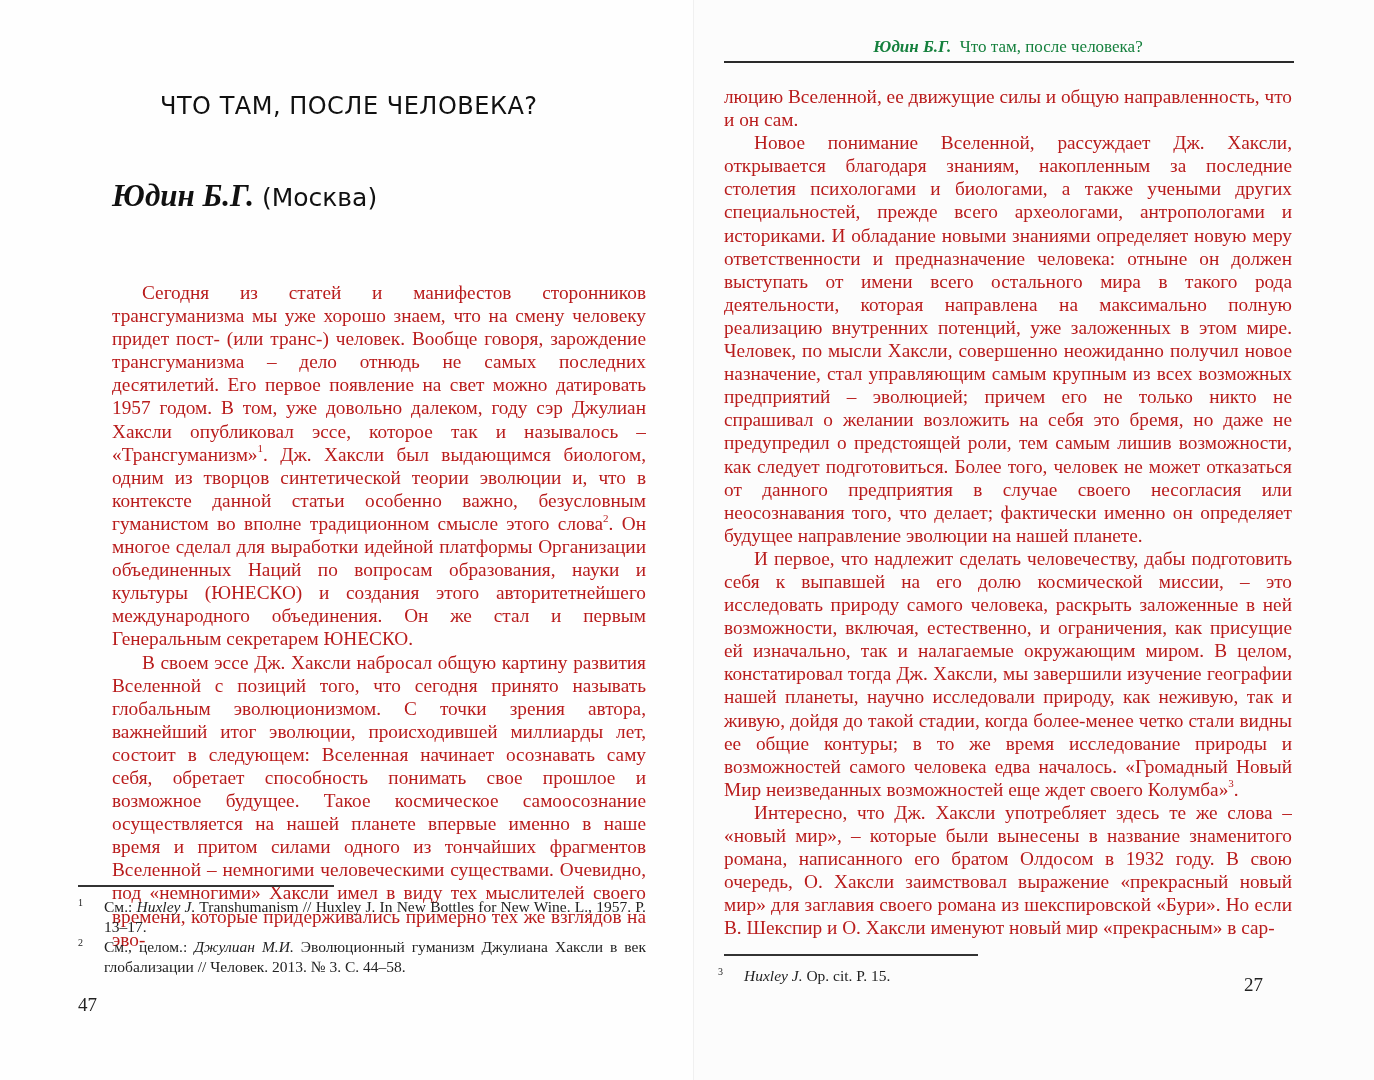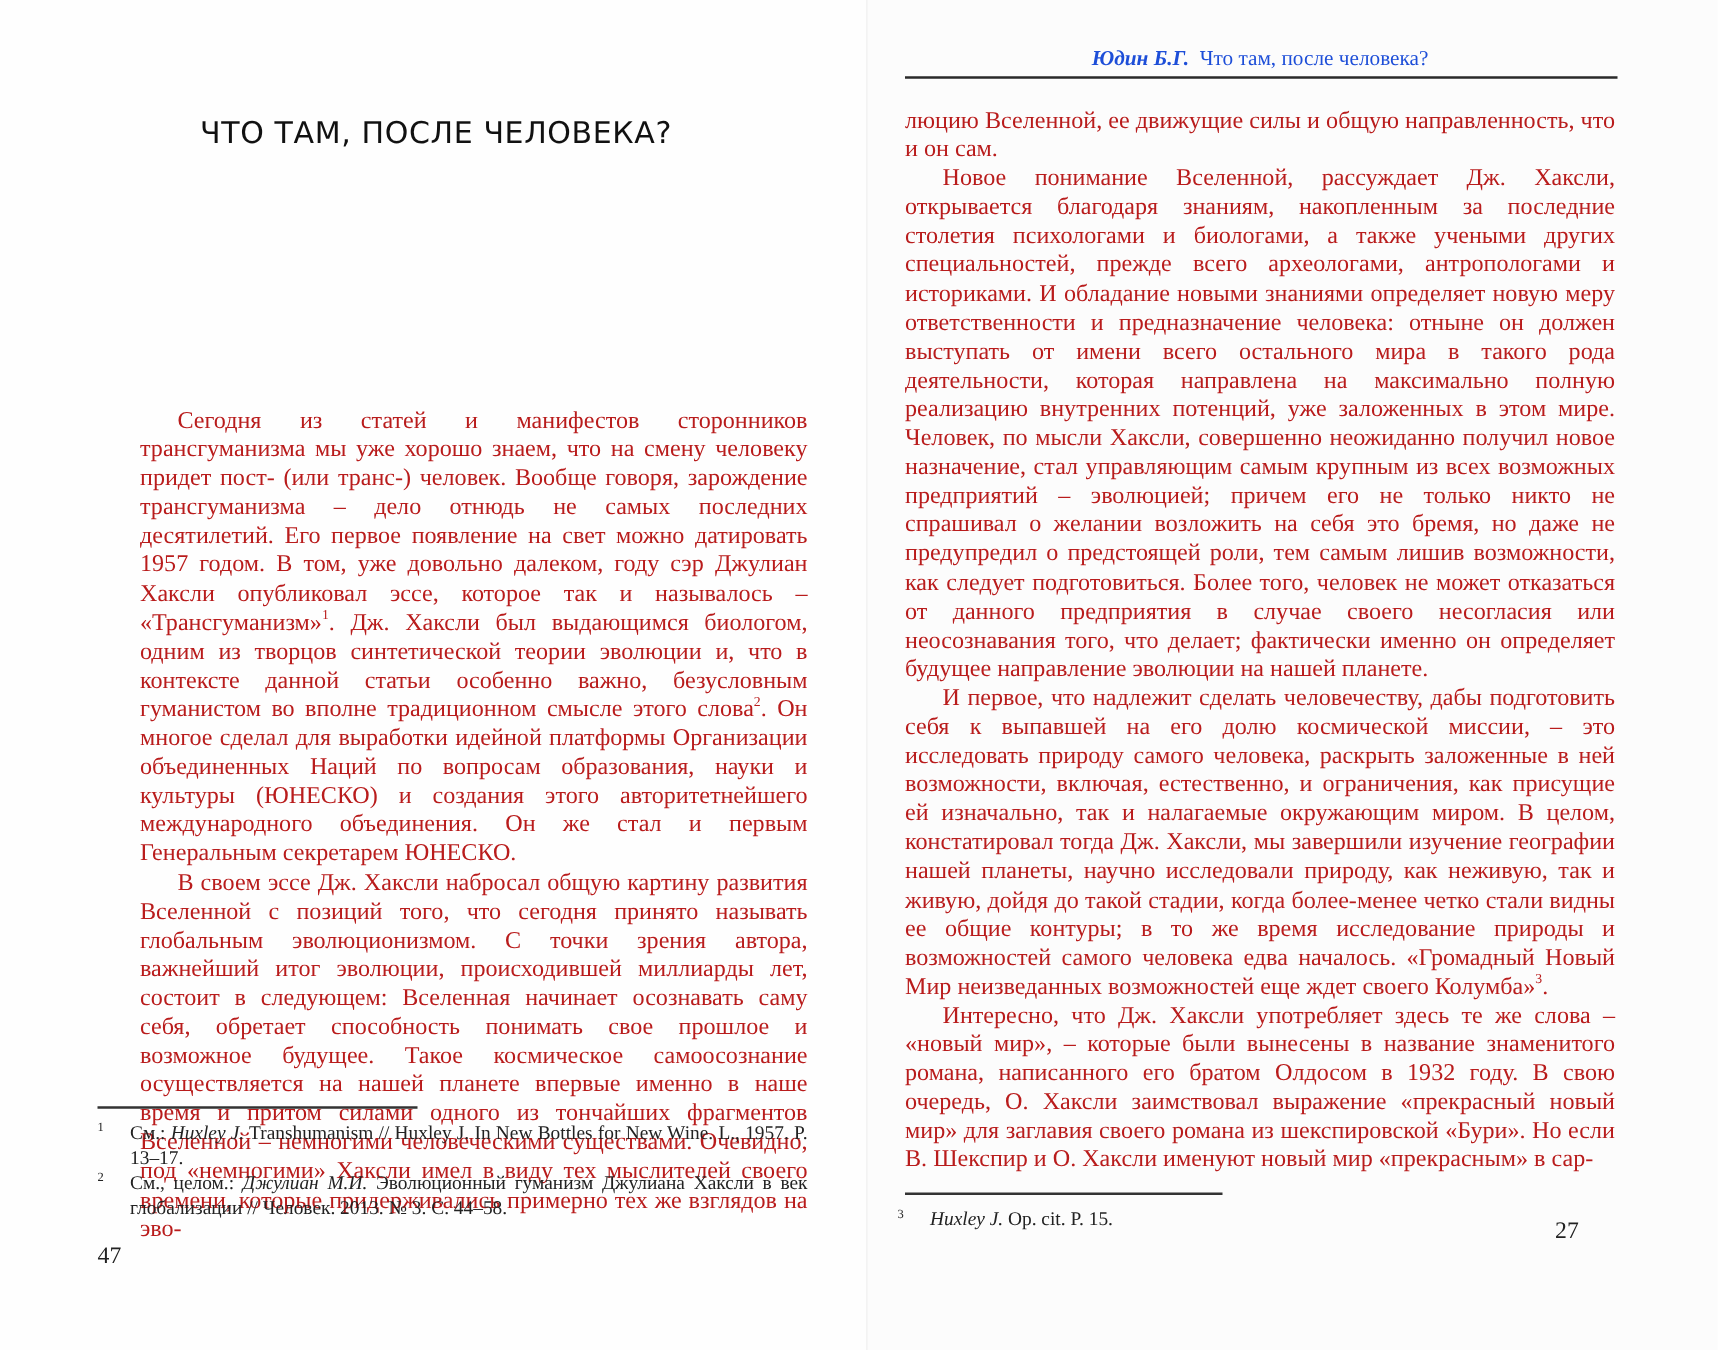--- a/index.html
+++ b/index.html
@@ -27,21 +27,21 @@
   }
   .author-line .author-name { font-style: italic; font-weight: bold; font-family: "Liberation Serif", serif; }
   .author-line .author-city { font-family: "DejaVu Sans", sans-serif; font-size: 25px; font-weight: normal; }
 
   .body-text {
     position: absolute; font-size: 19.3px; line-height: 23.1px; color: #b91c1c;
     text-align: justify;
   }
   .body-text p { margin: 0; text-indent: 30px; }
   .body-text p.cont { text-indent: 0; }
-  .left-body { left: 112px; top: 281px; width: 534px; margin-top: 44px; }
+  .left-body { left: 112px; top: 281px; width: 534px; }
   .right-body { left: 724px; top: 85px; width: 568px; }
 
   sup { font-size: 11px; line-height: 0; position: relative; top: -1px; }
 
   .fn-rule { position: absolute; height: 2px; background: #333; }
   .left-fn-rule { left: 78px; top: 885px; width: 256px; }
   .right-fn-rule { left: 724px; top: 954px; width: 254px; }
 
   .footnotes { position: absolute; font-size: 15.5px; line-height: 20px; color: #222; }
   .left-fn { left: 78px; top: 897px; width: 568px; }
@@ -49,33 +49,37 @@
   .fn { position: relative; padding-left: 26px; text-align: justify; }
   .fn .fn-num { position: absolute; left: 0; top: -4px; font-size: 10px; }
   .fn i { font-style: italic; }
 
   .page-num { position: absolute; font-size: 19px; color: #222; }
   .page-num-left { left: 78px; top: 994px; }
   .page-num-right { left: 1244px; top: 974px; }
 
   .running-head {
     position: absolute; left: 724px; top: 37px; width: 568px; text-align: center;
-    font-size: 17px; color: #1d4ed8;
+    font-size: 17px; color: #15803d;
   }
   .running-head .rh-author { font-style: italic; font-weight: bold; }
   .head-rule { position: absolute; left: 724px; top: 61px; width: 570px; height: 2px; background: #2a2a2a; }
 </style>
 </head>
 <body>
 
 <div class="spread">
 
   <div class="page page-left">
     <div class="title">ЧТО ТАМ, ПОСЛЕ ЧЕЛОВЕКА?</div>
 
+    <div class="author-line">
+      <span class="author-name">Юдин Б.Г.</span>
+      <span class="author-city">(Москва)</span>
+    </div>
 
     <div class="body-text left-body">
       <p><span>Сегодня из статей и манифестов сторонников трансгуманизма мы уже хорошо знаем, что на смену человеку придет пост- (или транс-) человек. Вообще говоря, зарождение трансгуманизма – дело отнюдь не самых последних десятилетий. Его первое появление на свет можно датировать 1957 годом. В том, уже довольно далеком, году сэр Джулиан Хаксли опубликовал эссе, которое так и называлось – «Трансгуманизм»</span><sup>1</sup><span>. Дж. Хаксли был выдающимся биологом, одним из творцов синтетической теории эволюции и, что в контексте данной статьи особенно важно, безусловным гуманистом во вполне традиционном смысле этого слова</span><sup>2</sup><span>. Он многое сделал для выработки идейной платформы Организации объединенных Наций по вопросам образования, науки и культуры (ЮНЕСКО) и создания этого авторитетнейшего международного объединения. Он же стал и первым Генеральным секретарем ЮНЕСКО.</span></p>
       <p>В своем эссе Дж. Хаксли набросал общую картину развития Вселенной с позиций того, что сегодня принято называть глобальным эволюционизмом. С точки зрения автора, важнейший итог эволюции, происходившей миллиарды лет, состоит в следующем: Вселенная начинает осознавать саму себя, обретает способность понимать свое прошлое и возможное будущее. Такое космическое самоосознание осуществляется на нашей планете впервые именно в наше время и притом силами одного из тончайших фрагментов Вселенной – немногими человеческими существами. Очевидно, под «немногими» Хаксли имел в виду тех мыслителей своего времени, которые придерживались примерно тех же взглядов на эво-</p>
     </div>
 
     <div class="fn-rule left-fn-rule"></div>
 
     <div class="footnotes left-fn">
       <div class="fn">

